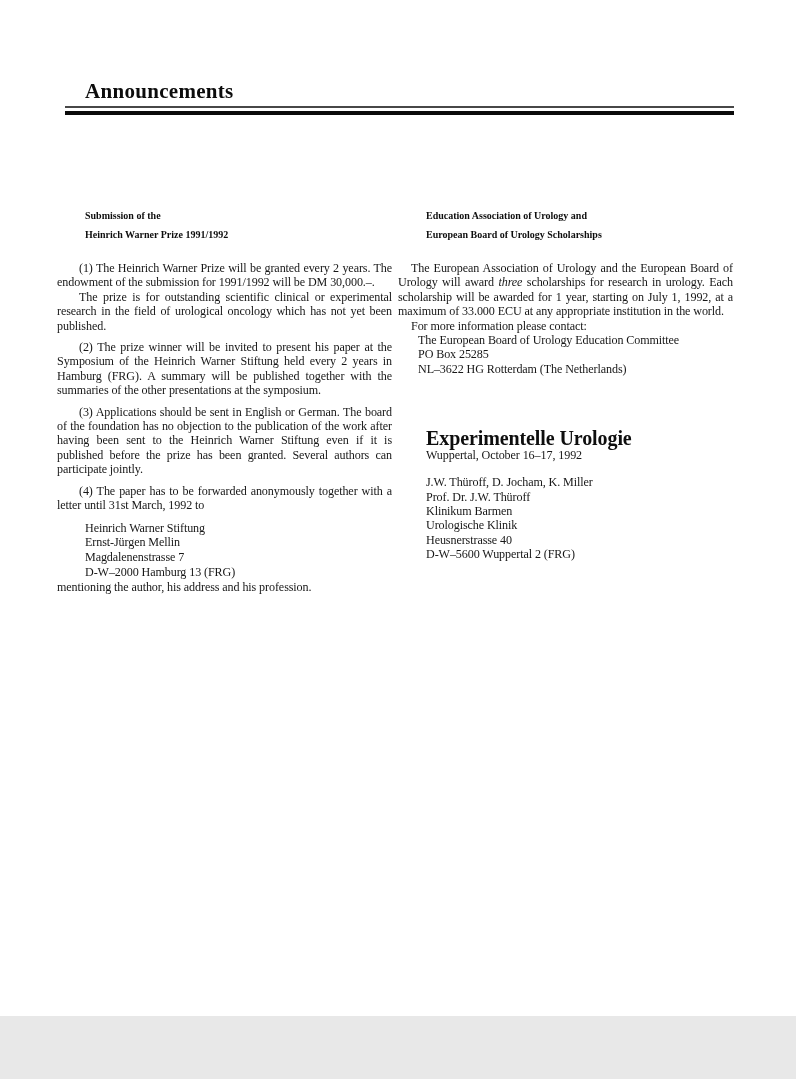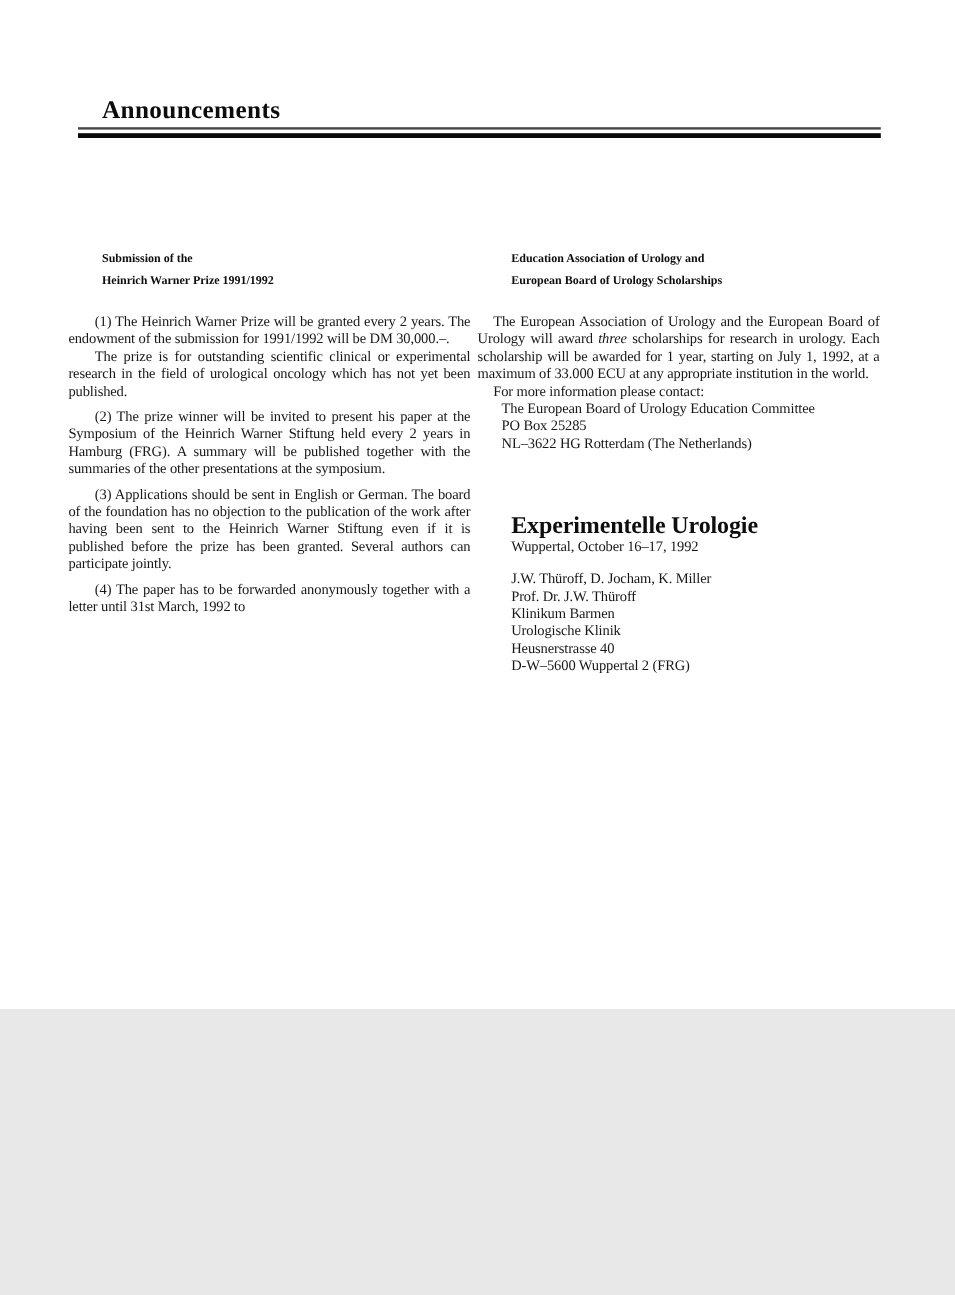--- a/index.html
+++ b/index.html
@@ -1,19 +1,19 @@
 <!DOCTYPE html>
 <html><head>
 <meta charset="utf-8">
 <style>
   html, body { margin: 0; padding: 0; background: #e8e8e8; }
   .page {
     position: relative;
     width: 796px;
-    height: 841px;
+    height: 1016px;
     margin: 0 auto;
     background: #ffffff;
     font-family: "Liberation Serif", serif;
     color: #171717;
     overflow: hidden;
   }
 
   
   .masthead-title {
     position: absolute;
@@ -121,21 +121,28 @@
       <span class="hline">Submission of the</span>
       <span class="hline">Heinrich Warner Prize 1991/1992</span>
     </h2>
 
     <p class="para">(1) The Heinrich Warner Prize will be granted every 2 years. The endowment of the submission for 1991/1992 will be DM 30,000.–.</p>
     <p class="para tight">The prize is for outstanding scientific clinical or experimental research in the field of urological oncology which has not yet been published.</p>
     <p class="para">(2) The prize winner will be invited to present his paper at the Symposium of the Heinrich Warner Stiftung held every 2 years in Hamburg (FRG). A summary will be published together with the summaries of the other presentations at the symposium.</p>
     <p class="para">(3) Applications should be sent in English or German. The board of the foundation has no objection to the publication of the work after having been sent to the Heinrich Warner Stiftung even if it is published before the prize has been granted. Several authors can participate jointly.</p>
     <p class="para">(4) The paper has to be forwarded anonymously together with a letter until 31st March, 1992 to</p>
 
+    <div class="address">
+      <div>Heinrich Warner Stiftung</div>
+      <div>Ernst-Jürgen Mellin</div>
+      <div>Magdalenenstrasse 7</div>
+      <div>D-W–2000 Hamburg 13 (FRG)</div>
+    </div>
 
+    <p class="para closing">mentioning the author, his address and his profession.</p>
   </section>
 
   <section class="col col-right">
     <h2 class="sec-heading">
       <span class="hline">Education Association of Urology and</span>
       <span class="hline">European Board of Urology Scholarships</span>
     </h2>
 
     <p class="para"><span>The European Association of Urology and the European Board of Urology will award </span><em>three</em><span> scholarships for research in urology. Each scholarship will be awarded for 1 year, starting on July 1, 1992, at a maximum of 33.000 ECU at any appropriate institution in the world.</span></p>
 

